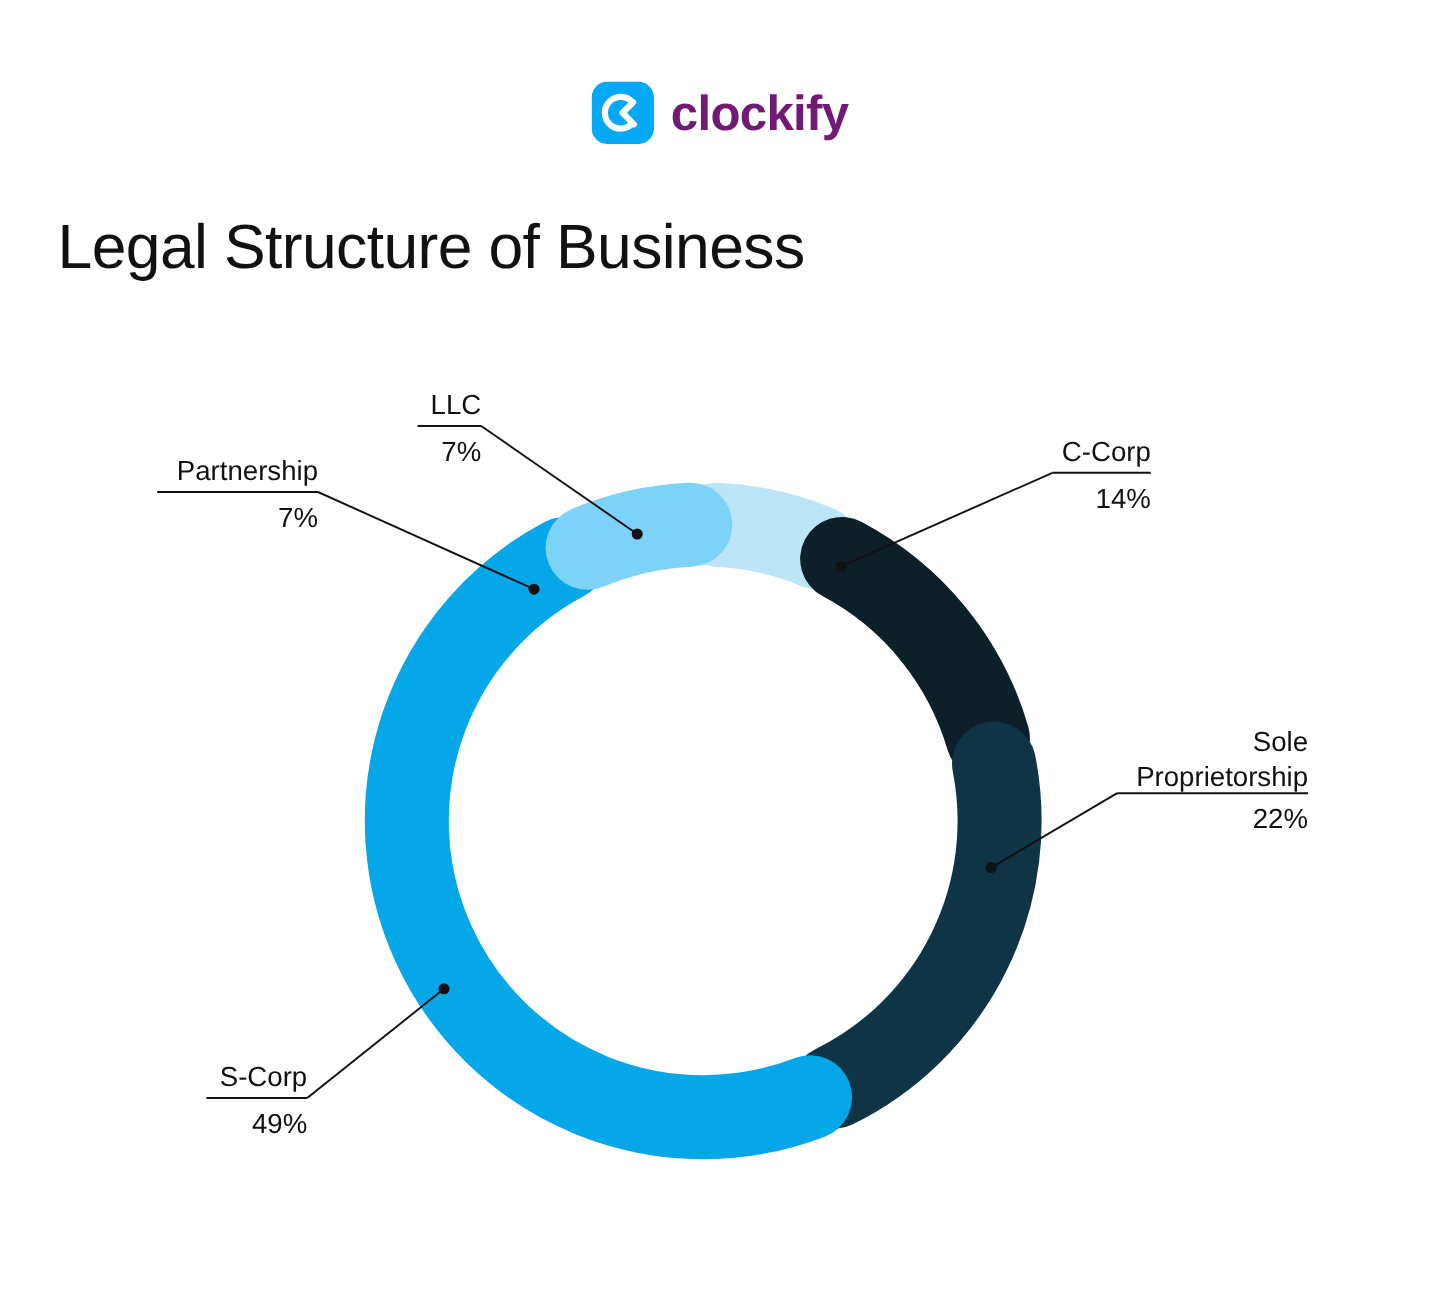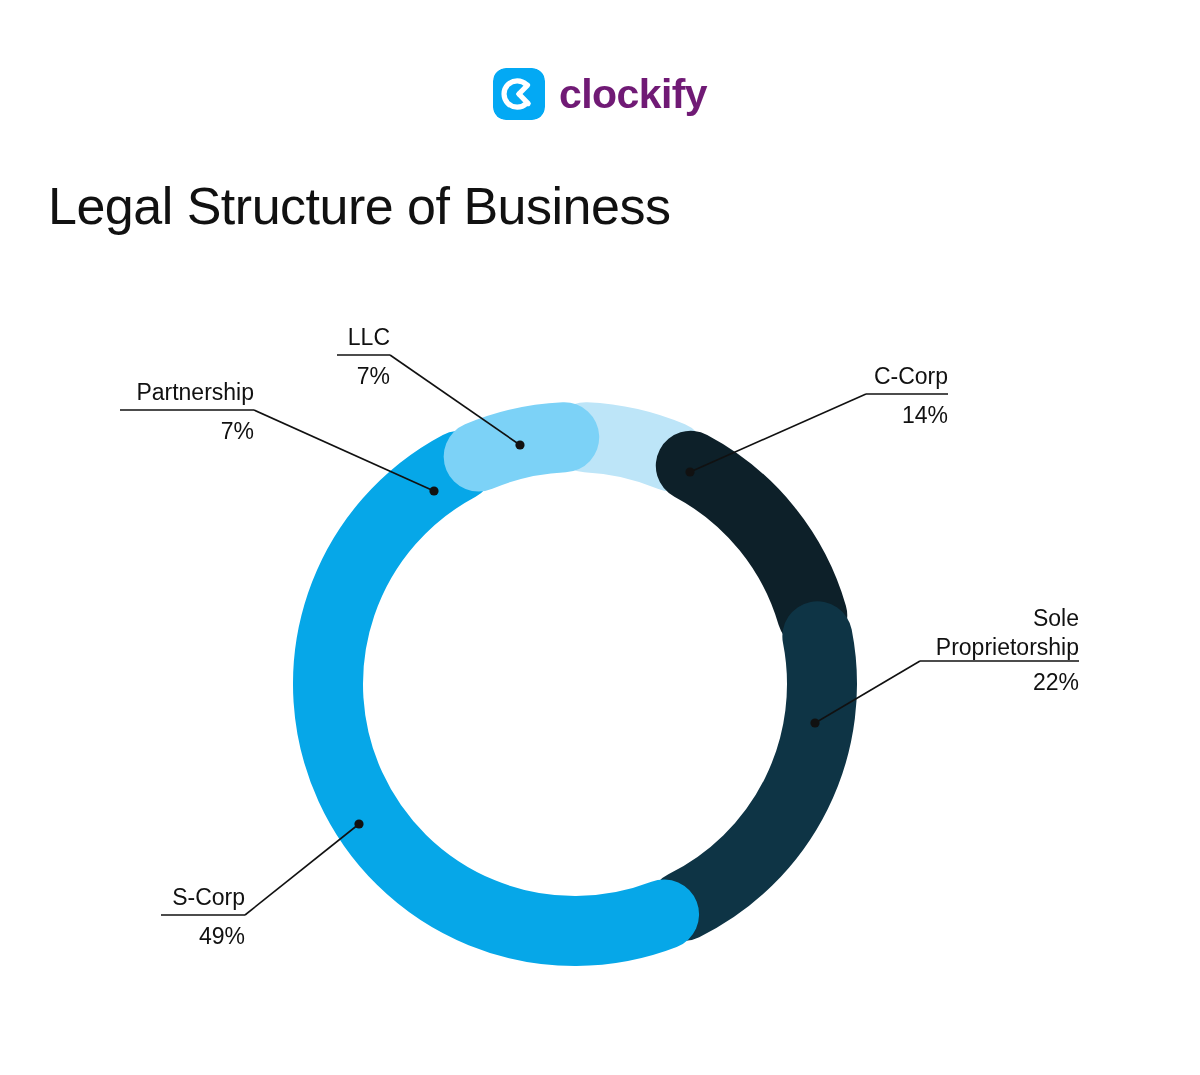--- a/index.html
+++ b/index.html
@@ -57,21 +57,21 @@
     letter-spacing: -0.5px;
     color: #111111;
     line-height: 1.1;
     white-space: nowrap;
     padding-left: 48px;
   }
 
   
   .chart-wrap {
     position: absolute;
-    left: 0;
+    left: 11px;
     top: 0;
     width: 1024px;
     height: 1075px;
   }
   svg.chart {
     display: block;
     width: 1200px;
     height: 1075px;
   }
   .seg {

